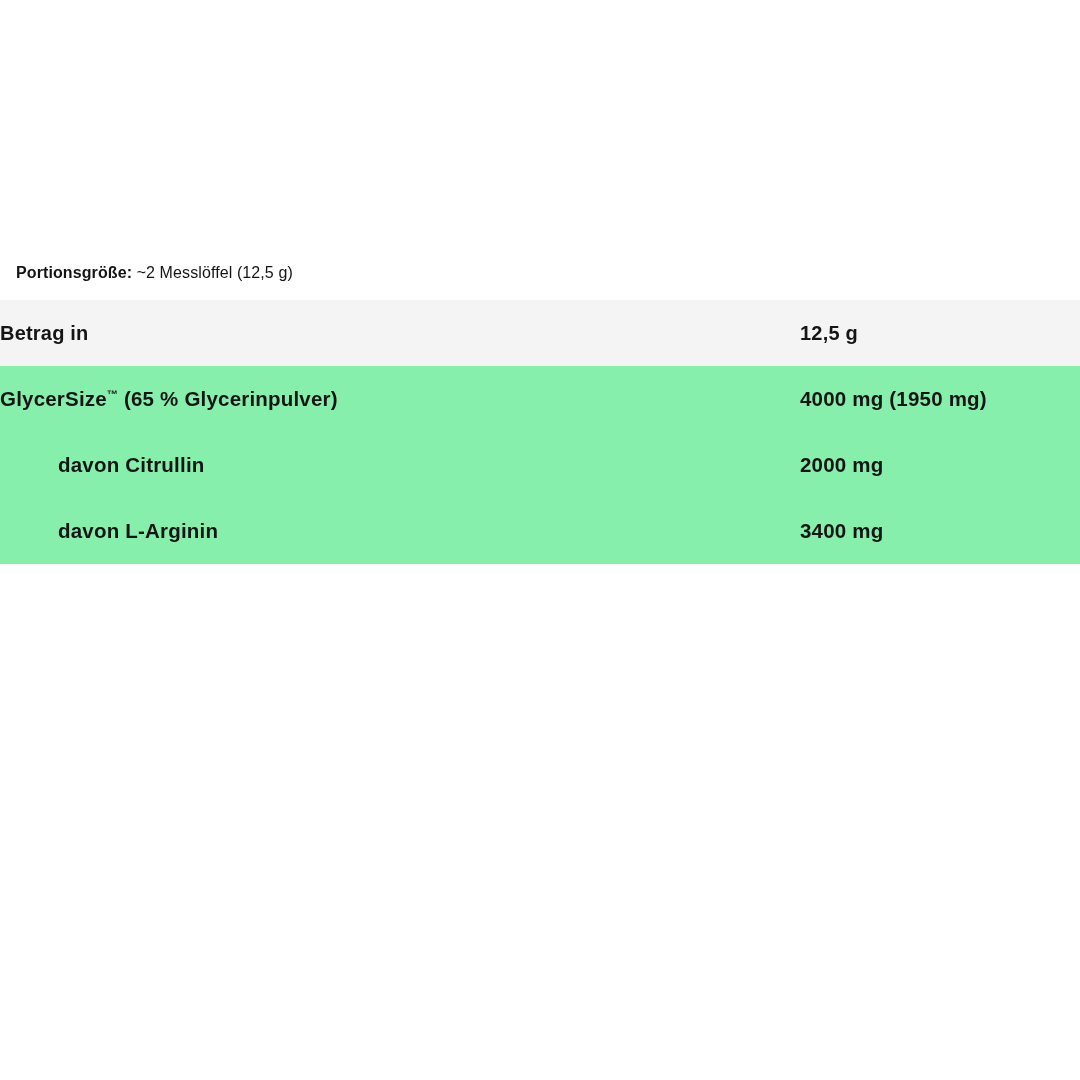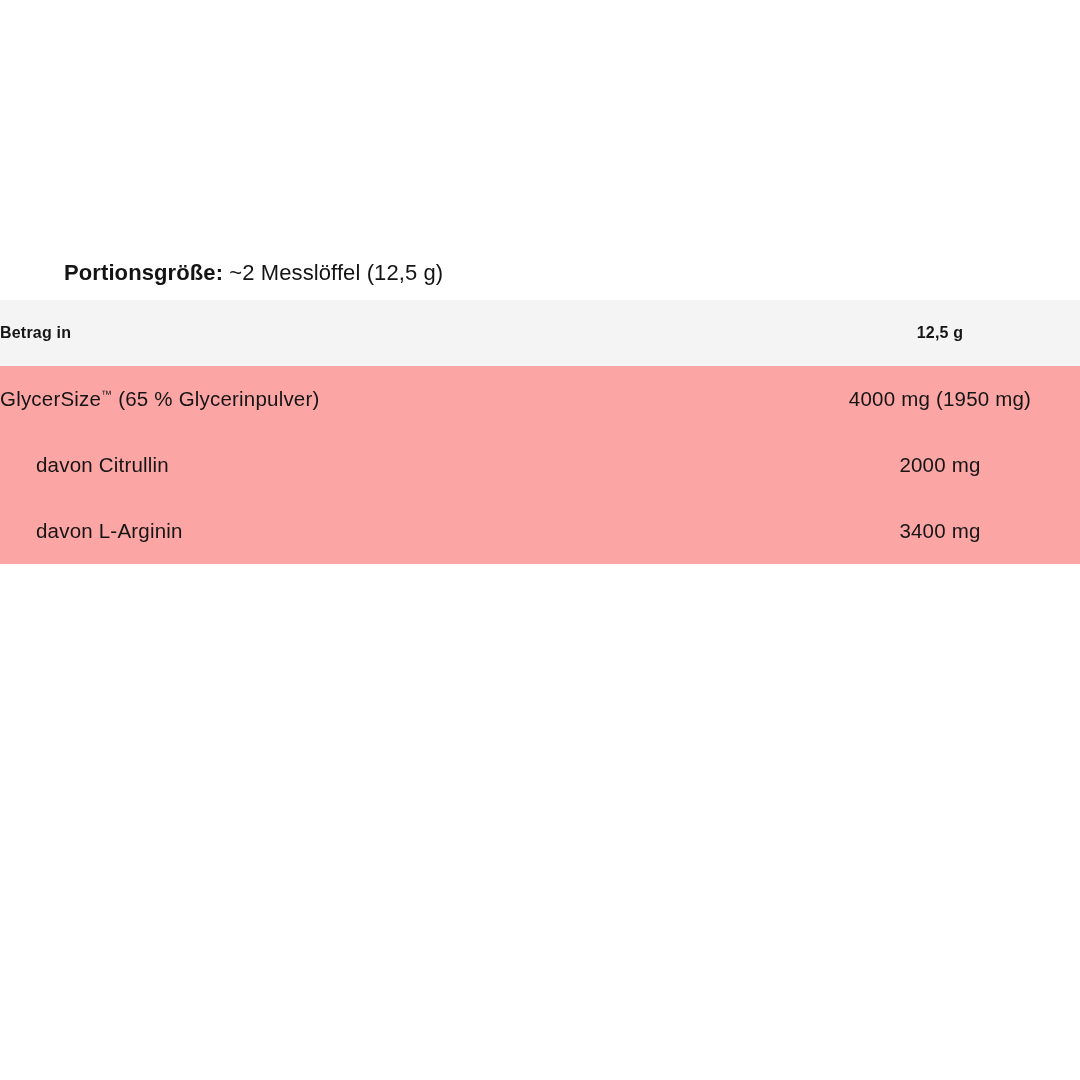--- a/index.html
+++ b/index.html
@@ -27,26 +27,25 @@
     left: 0;
     top: 258px;
     width: 1080px;
   }
 
   .serving-block {
     padding: 0 16px 12px 16px;
   }
 
   .serving-line {
-    font-size: 22px;
+    font-size: 16px;
     line-height: 30px;
     letter-spacing: 0.1px;
     color: #141414;
     white-space: nowrap;
-    margin-left: 48px;
   }
   .serving-line .lbl {
     font-weight: 700;
   }
   .serving-line .val {
     font-weight: 400;
   }
 
   table.facts {
     width: 1080px;
@@ -68,37 +67,38 @@
 
   td.name {
     padding-left: 16px;
     width: 800px;
     text-align: left;
   }
 
   td.amount {
     padding-right: 14px;
     width: 280px;
-    text-align: center;
+    text-align: left;
   }
 
   tr.zebra-dark {
     background: #f4f4f4;
   }
   tr.zebra-light {
-    background: #fca5a5;
+    background: #86efac;
+    font-weight: bold;
   }
 
   tr.header-row td {
     font-weight: 700;
-    font-size: 16px;
+    font-size: 20px;
   }
 
   td.name.indent {
-    padding-left: 36px;
+    padding-left: 58px;
   }
 
   sup.tm {
     font-size: 11px;
     vertical-align: super;
     line-height: 0;
   }
 </style>
 </head>
 <body>

